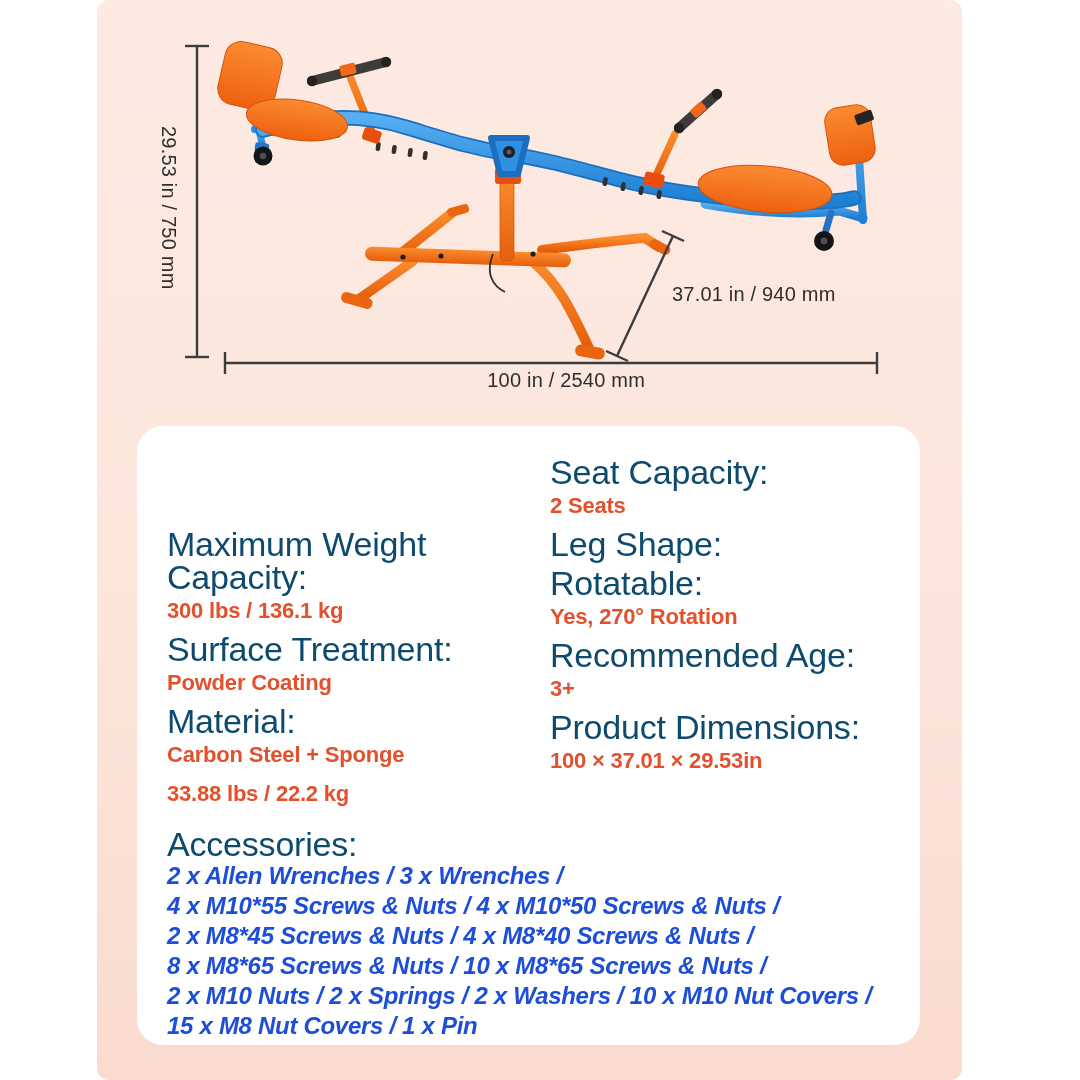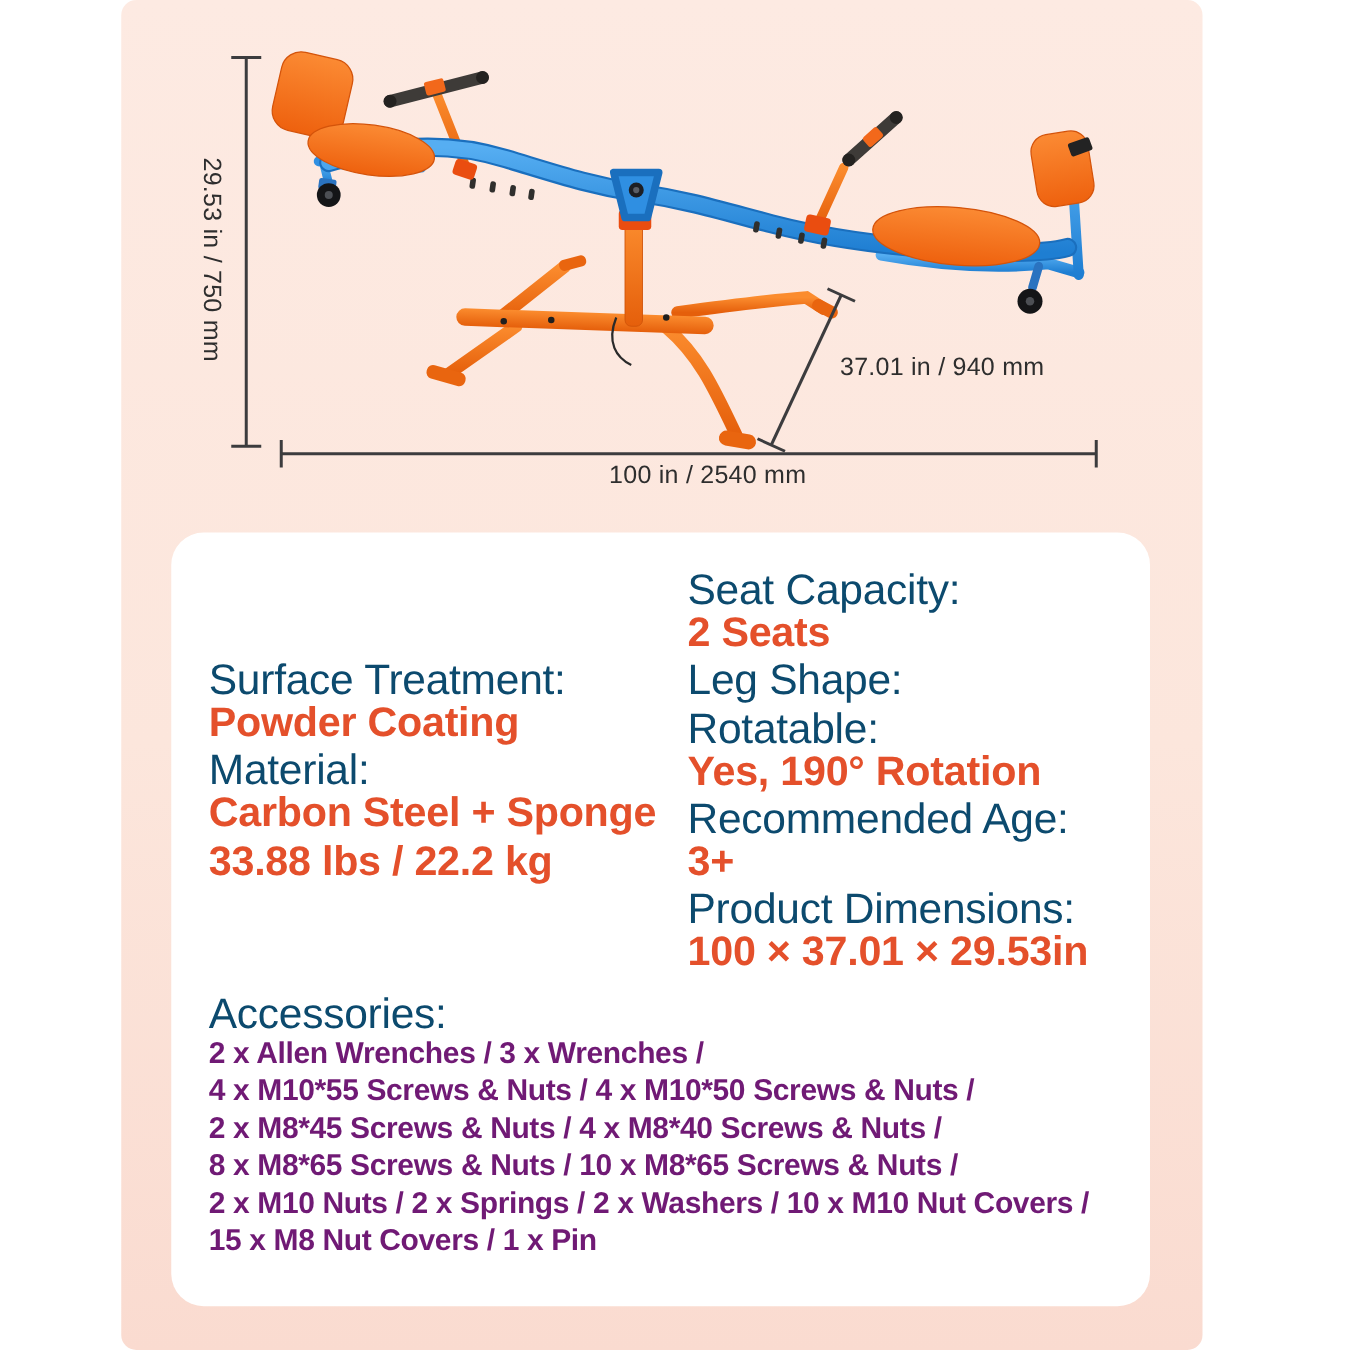--- a/index.html
+++ b/index.html
@@ -31,27 +31,27 @@
     box-sizing:border-box;padding:30px 30px 0 30px;
   }
   .cols{display:flex;}
   .col-left{width:383px;box-sizing:border-box;padding-top:72px;}
   .col-right{flex:1;}
   .spec{margin-bottom:6px;}
   .spec-label{
     font-size:34px;line-height:33px;color:#0c4a6e;letter-spacing:-0.2px;
   }
   .spec-value{
-    font-size:33px;line-height:33px;font-weight:700;color:#e4502b;
+    font-size:22px;line-height:33px;font-weight:700;color:#e4502b;
     letter-spacing:-0.2px;
   }
   .accessories{margin-top:12px;}
   .acc-line{
-    font-size:24px;line-height:30px;font-weight:700;color:#701a75;
-    letter-spacing:-0.3px;white-space:nowrap;
+    font-size:24px;line-height:30px;font-weight:700;color:#1d4ed8;
+    letter-spacing:-0.3px;white-space:nowrap;font-style:italic;
   }
 </style>
 </head>
 <body>
 
 <div class="page">
   <div class="panel">
 
     <div class="diagram">
       <svg width="865" height="420" viewBox="0 0 865 420">
@@ -170,20 +170,24 @@
       <div class="dim dim-height">29.53 in / 750 mm</div>
       <div class="dim dim-depth">37.01 in / 940 mm</div>
       <div class="dim dim-width">100 in / 2540 mm</div>
     </div>
 
     <div class="card">
       <div class="cols">
 
         <div class="col col-left">
           <div class="spec">
+            <div class="spec-label">Maximum Weight Capacity:</div>
+            <div class="spec-value">300 lbs / 136.1 kg</div>
+          </div>
+          <div class="spec">
             <div class="spec-label">Surface Treatment:</div>
             <div class="spec-value">Powder Coating</div>
           </div>
           <div class="spec">
             <div class="spec-label">Material:</div>
             <div class="spec-value">Carbon Steel + Sponge</div>
           </div>
           <div class="spec">
             <div class="spec-value">33.88 lbs / 22.2 kg</div>
           </div>
@@ -192,21 +196,21 @@
         <div class="col col-right">
           <div class="spec">
             <div class="spec-label">Seat Capacity:</div>
             <div class="spec-value">2 Seats</div>
           </div>
           <div class="spec">
             <div class="spec-label">Leg Shape:</div>
           </div>
           <div class="spec">
             <div class="spec-label">Rotatable:</div>
-            <div class="spec-value">Yes, 190° Rotation</div>
+            <div class="spec-value">Yes, 270° Rotation</div>
           </div>
           <div class="spec">
             <div class="spec-label">Recommended Age:</div>
             <div class="spec-value">3+</div>
           </div>
           <div class="spec">
             <div class="spec-label">Product Dimensions:</div>
             <div class="spec-value">100 × 37.01 × 29.53in</div>
           </div>
         </div>

